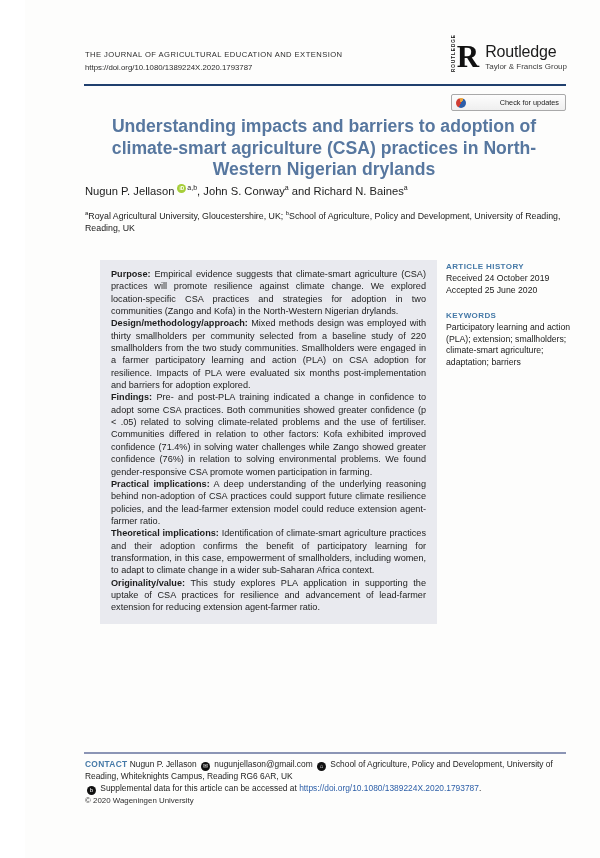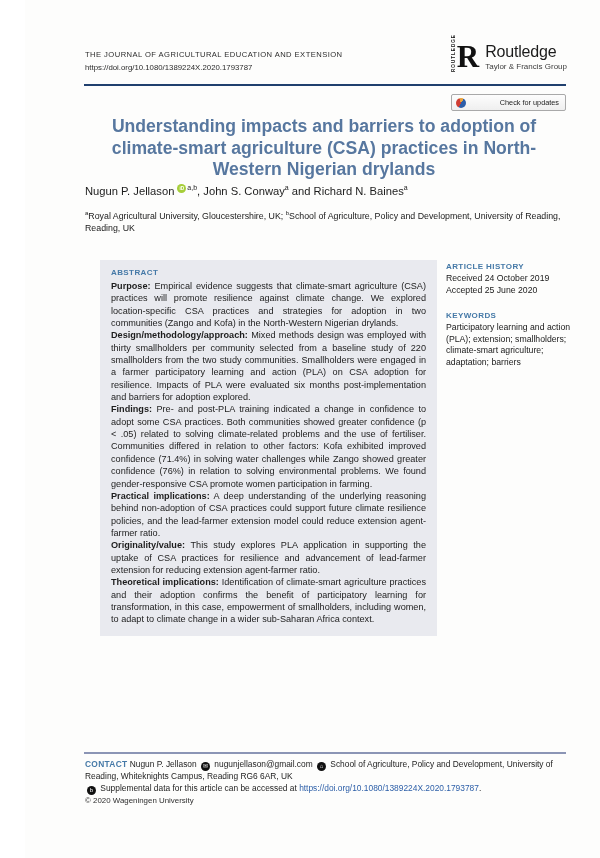--- a/index.html
+++ b/index.html
@@ -102,28 +102,27 @@
   <div class="check-btn">
     <span class="crossmark"></span>
     <span class="check-label">Check for updates</span>
   </div>
 
   <div class="title">Understanding impacts and barriers to adoption of climate-smart agriculture (CSA) practices in North-Western Nigerian drylands</div>
   <div class="authors"><span>Nugun P. Jellason</span><span class="orcid">iD</span><sup>a,b</sup>, <span>John S. Conway</span><sup>a</sup> and <span>Richard N. Baines</span><sup>a</sup></div>
   <div class="affils"><sup>a</sup>Royal Agricultural University, Gloucestershire, UK; <sup>b</sup>School of Agriculture, Policy and Development, University of Reading, Reading, UK</div>
 
   <div class="abstract-box">
-    <div class="abs-heading">ABSTRACT</div>
     <div id="abstract-body">
         <p><b>Purpose:</b> Empirical evidence suggests that climate-smart agriculture (CSA) practices will promote resilience against climate change. We explored location-specific CSA practices and strategies for adoption in two communities (Zango and Kofa) in the North-Western Nigerian drylands.</p>
         <p><b>Design/methodology/approach:</b> Mixed methods design was employed with thirty smallholders per community selected from a baseline study of 220 smallholders from the two study communities. Smallholders were engaged in a farmer participatory learning and action (PLA) on CSA adoption for resilience. Impacts of PLA were evaluated six months post-implementation and barriers for adoption explored.</p>
         <p><b>Findings:</b> Pre- and post-PLA training indicated a change in confidence to adopt some CSA practices. Both communities showed greater confidence (p &lt; .05) related to solving climate-related problems and the use of fertiliser. Communities differed in relation to other factors: Kofa exhibited improved confidence (71.4%) in solving water challenges while Zango showed greater confidence (76%) in relation to solving environmental problems. We found gender-responsive CSA promote women participation in farming.</p>
         <p><b>Practical implications:</b> A deep understanding of the underlying reasoning behind non-adoption of CSA practices could support future climate resilience policies, and the lead-farmer extension model could reduce extension agent-farmer ratio.</p>
+        <p><b>Theoretical implications:</b> Identification of climate-smart agriculture practices and their adoption confirms the benefit of participatory learning for transformation, in this case, empowerment of smallholders, including women, to adapt to climate change in a wider sub-Saharan Africa context.</p>
         <p><b>Originality/value:</b> This study explores PLA application in supporting the uptake of CSA practices for resilience and advancement of lead-farmer extension for reducing extension agent-farmer ratio.</p>
-        <p><b>Theoretical implications:</b> Identification of climate-smart agriculture practices and their adoption confirms the benefit of participatory learning for transformation, in this case, empowerment of smallholders, including women, to adapt to climate change in a wider sub-Saharan Africa context.</p>
       </div>
   </div>
 
   <div class="sidebar">
     <div class="side-heading">ARTICLE HISTORY</div>
     <div class="side-text" id="history-lines">
         <div>Received 24 October 2019</div>
         <div>Accepted 25 June 2020</div>
       </div>
     <div class="kw-block">

